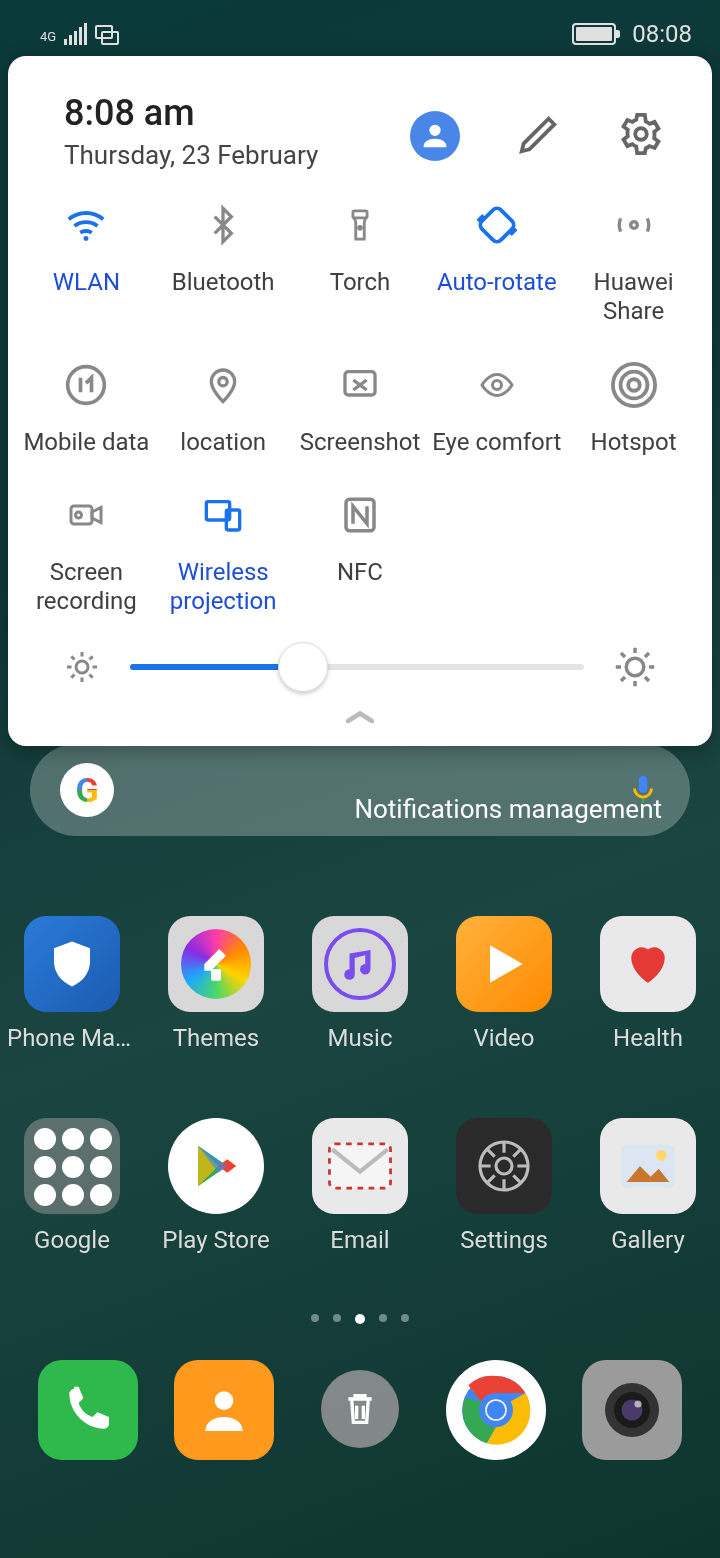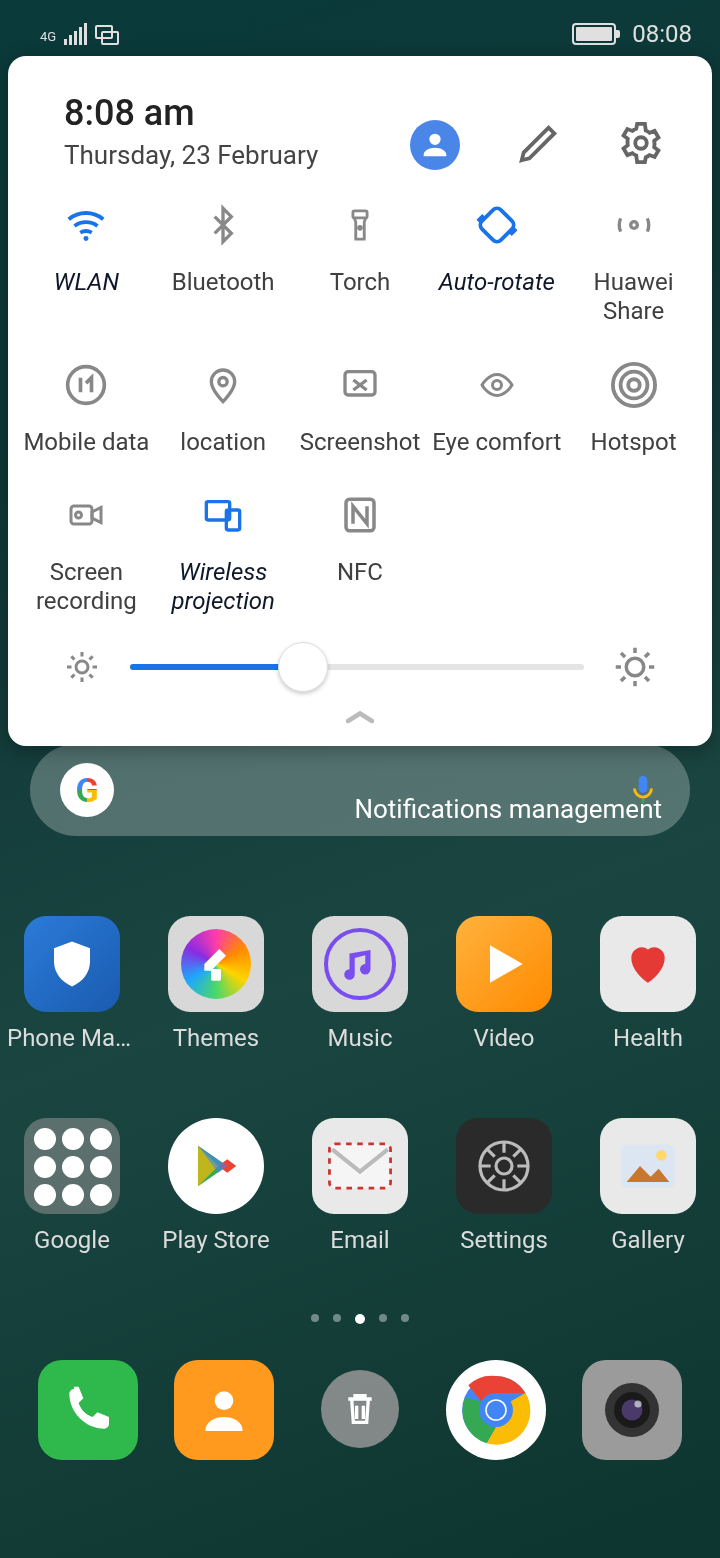--- a/index.html
+++ b/index.html
@@ -42,21 +42,21 @@
   .panel {
     position: absolute;
     top: 56px; left: 8px; right: 8px;
     background: #fff;
     border-radius: 18px;
     box-shadow: 0 4px 20px rgba(0,0,0,0.3);
     padding: 36px 0 14px 0;
   }
   .panel-header {
     display: flex;
-    align-items: flex-end;
+    align-items: center;
     padding: 0 48px 0 56px;
   }
   .panel-header .time-block { flex:1; }
   .panel-header .time { font-size: 36px; color:#222; font-weight:500; }
   .panel-header .date { font-size: 26px; color:#444; margin-top:6px;}
   .hdr-icons { display:flex; gap:56px; align-items:center; padding-top:10px;}
   .avatar-icon {
     width:50px; height:50px; border-radius:50%;
     background:#4a86e8; display:flex; align-items:center; justify-content:center;
   }
@@ -66,21 +66,21 @@
   
   .tiles {
     display:grid;
     grid-template-columns: repeat(5, 1fr);
     padding: 30px 10px 0 10px;
     row-gap: 34px;
     text-align:center;
   }
   .tile { display:flex; flex-direction:column; align-items:center; gap:18px; }
   .tile-label { font-size:24px; color:#404040; line-height:1.2; min-height:28px;}
-  .tile.active .tile-label { color:#0f172a;font-style:italic; }
+  .tile.active .tile-label { color:#1d4ed8; }
   .tile-icon { width:50px; height:50px; display:flex; align-items:center; justify-content:center; }
   .tile-icon svg { stroke:#888; fill:none; stroke-width:2; }
   .tile.active .tile-icon svg { stroke:#1a73e8; }
 
   
   .brightness {
     display:flex; align-items:center; gap:30px;
     padding: 30px 56px 0 56px;
   }
   .bri-ico { color:#888; }

